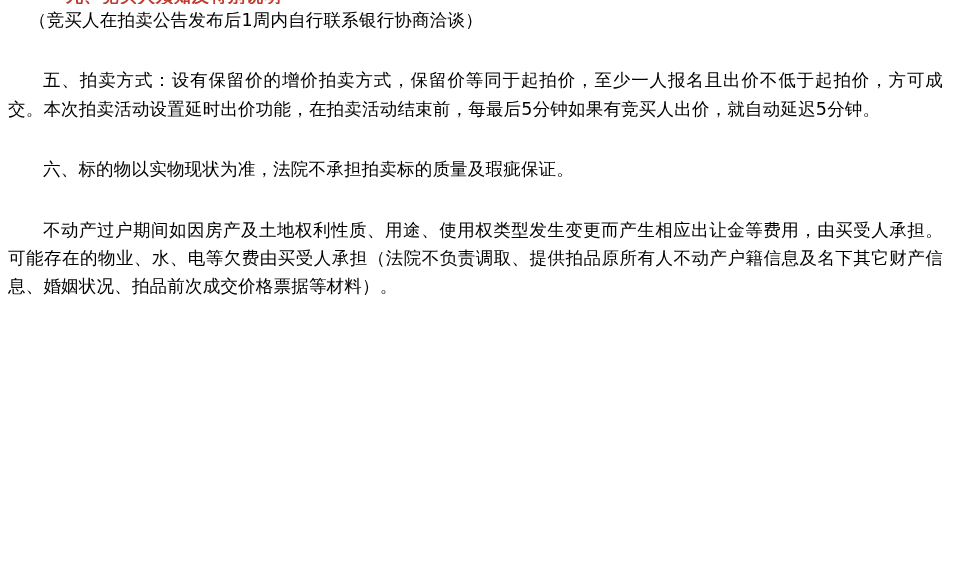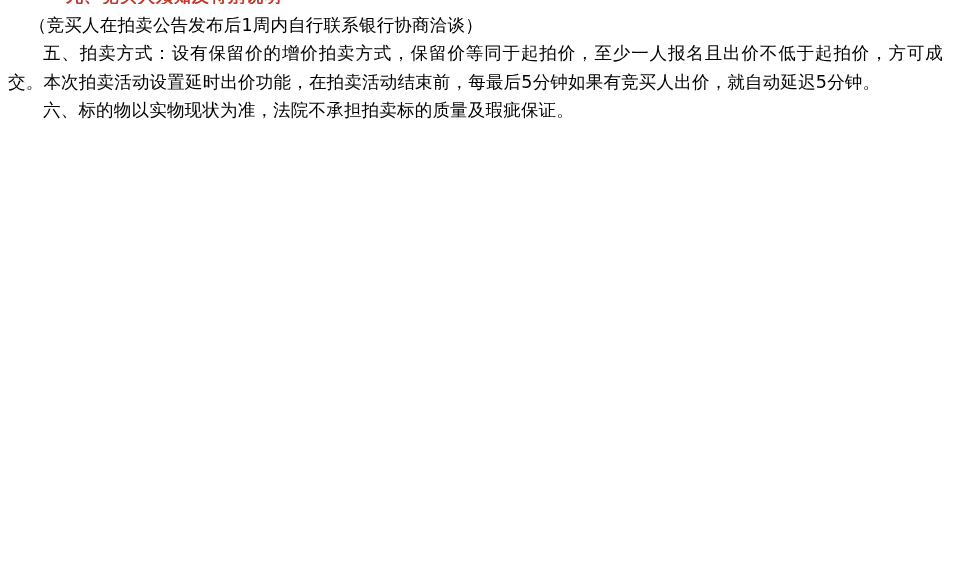--- a/index.html
+++ b/index.html
@@ -39,50 +39,52 @@
   .para {
     font-size: 17.5px;
     line-height: 28.4px;
     text-align: justify;
     text-justify: inter-ideograph;
     margin: 0;
     letter-spacing: 0.2px;
   }
   .indent-2 {
     text-indent: 2em;
+    margin-top: 32px;
   }
   .indent-1 {
     text-indent: 1.2em;
   }
   .bold-block {
     font-weight: bold;
     font-size: 17.5px;
     line-height: 28.4px;
     text-align: justify;
     text-justify: inter-ideograph;
     margin: 0;
     text-indent: 2em;
     letter-spacing: 0.1px;
   }
   .body-wrap {
-    padding-top: 11px;
+    padding-top: 6px;
   }
 </style>
 </head>
 <body>
 
 <div class="page">
 
   <div class="clipped-top">九、竞买人须知及特别说明</div>
 
   <div class="body-wrap">
 
     <p class="para indent-1">（竞买人在拍卖公告发布后1周内自行联系银行协商洽谈）</p>
 
     <p class="para indent-2">五、拍卖方式：设有保留价的增价拍卖方式，保留价等同于起拍价，至少一人报名且出价不低于起拍价，方可成交。本次拍卖活动设置延时出价功能，在拍卖活动结束前，每最后5分钟如果有竞买人出价，就自动延迟5分钟。</p>
 
     <p class="para indent-2">六、标的物以实物现状为准，法院不承担拍卖标的质量及瑕疵保证。</p>
 
 
 
+    <p class="para indent-2">不动产过户期间如因房产及土地权利性质、用途、使用权类型发生变更而产生相应出让金等费用，由买受人承担。可能存在的物业、水、电等欠费由买受人承担（法院不负责调取、提供拍品原所有人不动产户籍信息及名下其它财产信息、婚姻状况、拍品前次成交价格票据等材料）。</p>
 
   </div>
 </div>
 
 </body></html>

